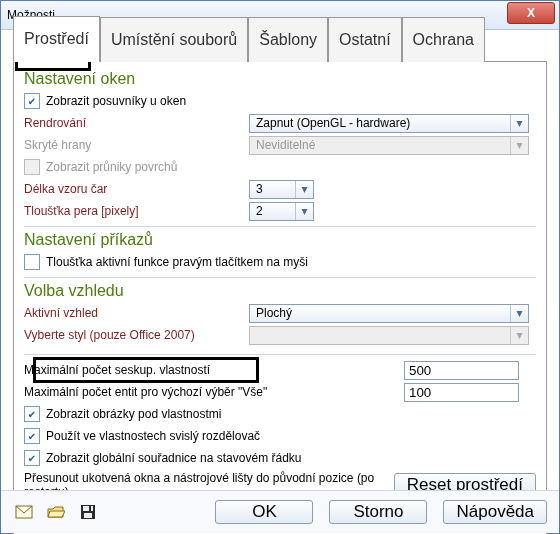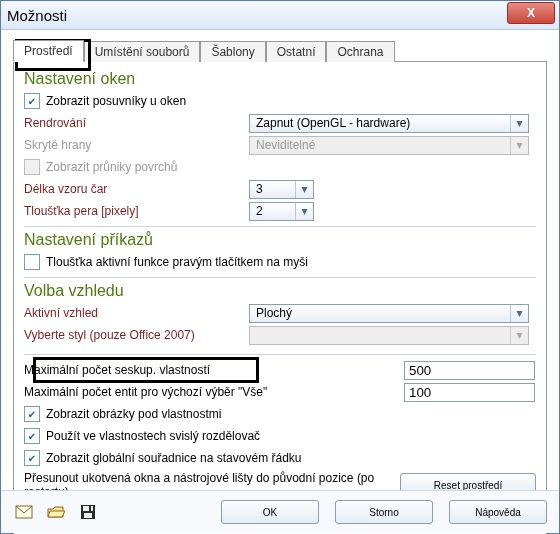--- a/index.html
+++ b/index.html
@@ -1,45 +1,45 @@
 <!DOCTYPE html>
 <html><head>
 <meta charset="utf-8">
 <style>
 html,body{margin:0;padding:0;font-family:"Segoe UI",Tahoma,sans-serif;font-size:12px;color:#000;background:#d4d0c8}
 .window{position:relative;width:560px;height:534px;background:#fff;border:1px solid #5a7ea3;box-sizing:border-box}
 .titlebar{height:28px;background:linear-gradient(#f4f8fd,#dde9f7);border-bottom:1px solid #b8c7d8;display:flex;align-items:center;padding:0 6px;position:relative}
-.titlebar .title{font-size:15px;color:#000}
+.titlebar .title{font-size:12px;color:#000}
 .close-btn{position:absolute;right:4px;top:1px;width:46px;height:20px;background:linear-gradient(#e68a82,#c9483b);border:1px solid #913127;border-radius:3px;display:flex;align-items:center;justify-content:center;color:#fff;font-weight:bold;font-size:12px;cursor:pointer}
 .body{position:relative;padding:8px 12px 0 12px}
 .tabs{display:flex;align-items:flex-end;height:24px;margin-bottom:-1px}
-.tab{padding:3px 10px;border:1px solid #999;border-bottom:none;background:#f4f4f4;margin-right:0;font-size:12px;color:#333;cursor:pointer;position:relative}
+.tab{padding:13px 10px;border:1px solid #999;border-bottom:none;background:#f4f4f4;margin-right:0;font-size:16px;color:#333;cursor:pointer;position:relative}
 .tab.active{background:#fff;z-index:2;border-bottom:1px solid #fff}
 .tab-highlight{position:absolute;border:3px solid #000;pointer-events:none}
 .hi1{left:14px;top:38px;width:70px;height:26px}
 .hi2{left:32px;top:356px;width:220px;height:20px}
 .panel{border:1px solid #999;background:#fff;padding:6px 10px 10px 10px;min-height:432px}
 .group-title{color:#4d7c0f;font-size:16px;margin-top:2px;margin-bottom:2px}
 .row{display:flex;align-items:center;height:22px}
 .label{flex:0 0 225px;color:#7f1d1d}
 .label.disabled{color:#9a9a9a}
 .chk{width:14px;height:14px;margin-right:6px;border:1px solid #7a9ac0;background:#fff;display:inline-flex;align-items:center;justify-content:center;font-size:10px;color:#1a5fb4;cursor:pointer}
 .chk.disabled{border-color:#bbb;background:#f0f0f0;color:#bbb;cursor:default}
 .ctrl{flex:1;display:flex;align-items:flex-start}
 .combo{display:flex;align-items:center;border:1px solid #8a9db5;background:linear-gradient(#fff,#e8eef6);height:19px;box-sizing:border-box;cursor:pointer}
 .combo .txt{flex:1;padding:0 6px;white-space:nowrap;overflow:hidden}
 .combo .arrow{width:17px;height:100%;border-left:1px solid #b8c7d8;display:flex;align-items:center;justify-content:center;color:#4a6b8f}
 .combo.wide{width:280px}
 .combo.small{width:65px}
 .combo.mid{width:130px}
 .combo.disabled{background:#eee;color:#9a9a9a;border-color:#bbb;cursor:default}
 .combo.disabled .arrow{color:#aaa;border-left-color:#ccc}
-.textbox{border:1px solid #8a9db5;background:#fff;height:19px;width:131px;padding:0 4px;box-sizing:border-box}
+.textbox{border:1px solid #8a9db5;background:#fff;height:19px;width:115px;padding:0 4px;box-sizing:border-box}
 .sep{height:1px;background:#cfd6e0;margin:4px 0}
-.btn{border:1px solid #8a9db5;background:linear-gradient(#fdfdfd,#e4ecf5);border-radius:3px;height:22px;padding:0 12px;display:inline-flex;align-items:center;justify-content:center;cursor:pointer;font-size:10px}
+.btn{border:1px solid #8a9db5;background:linear-gradient(#fdfdfd,#e4ecf5);border-radius:3px;height:22px;padding:0 12px;display:inline-flex;align-items:center;justify-content:center;cursor:pointer;font-size:17px}
 .bottombar{position:absolute;left:0;right:0;bottom:0;height:42px;border-top:1px solid #cfd6e0;display:flex;align-items:center;padding:0 12px;background:#f7f9fc}
 .bottom-icons{display:flex;gap:10px}
 .icon-btn{width:22px;height:20px;display:flex;align-items:center;justify-content:center;cursor:pointer}
 .bottom-btns{margin-left:auto;display:flex;gap:16px}
 .bottom-btns .btn{min-width:72px}
 svg{display:block}
 </style>
 </head>
 <body>
 

